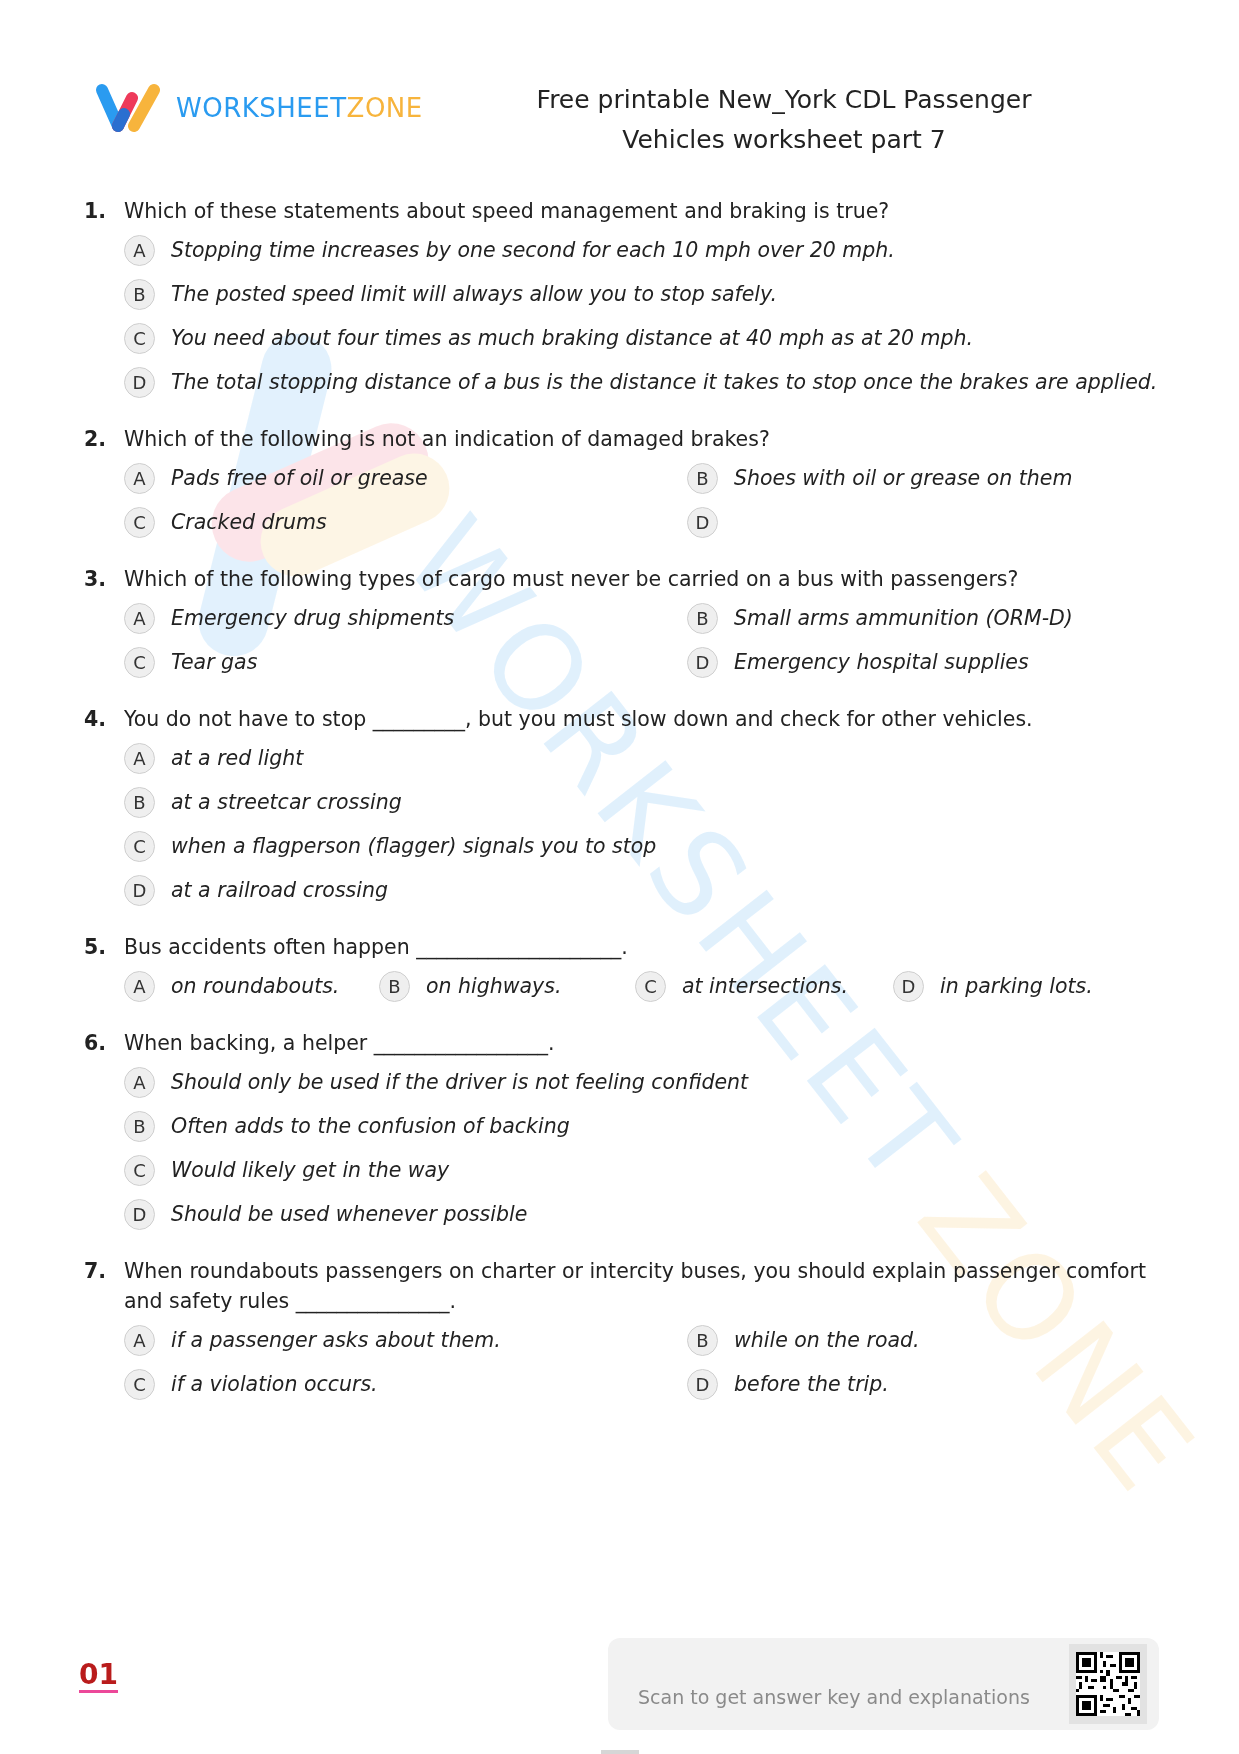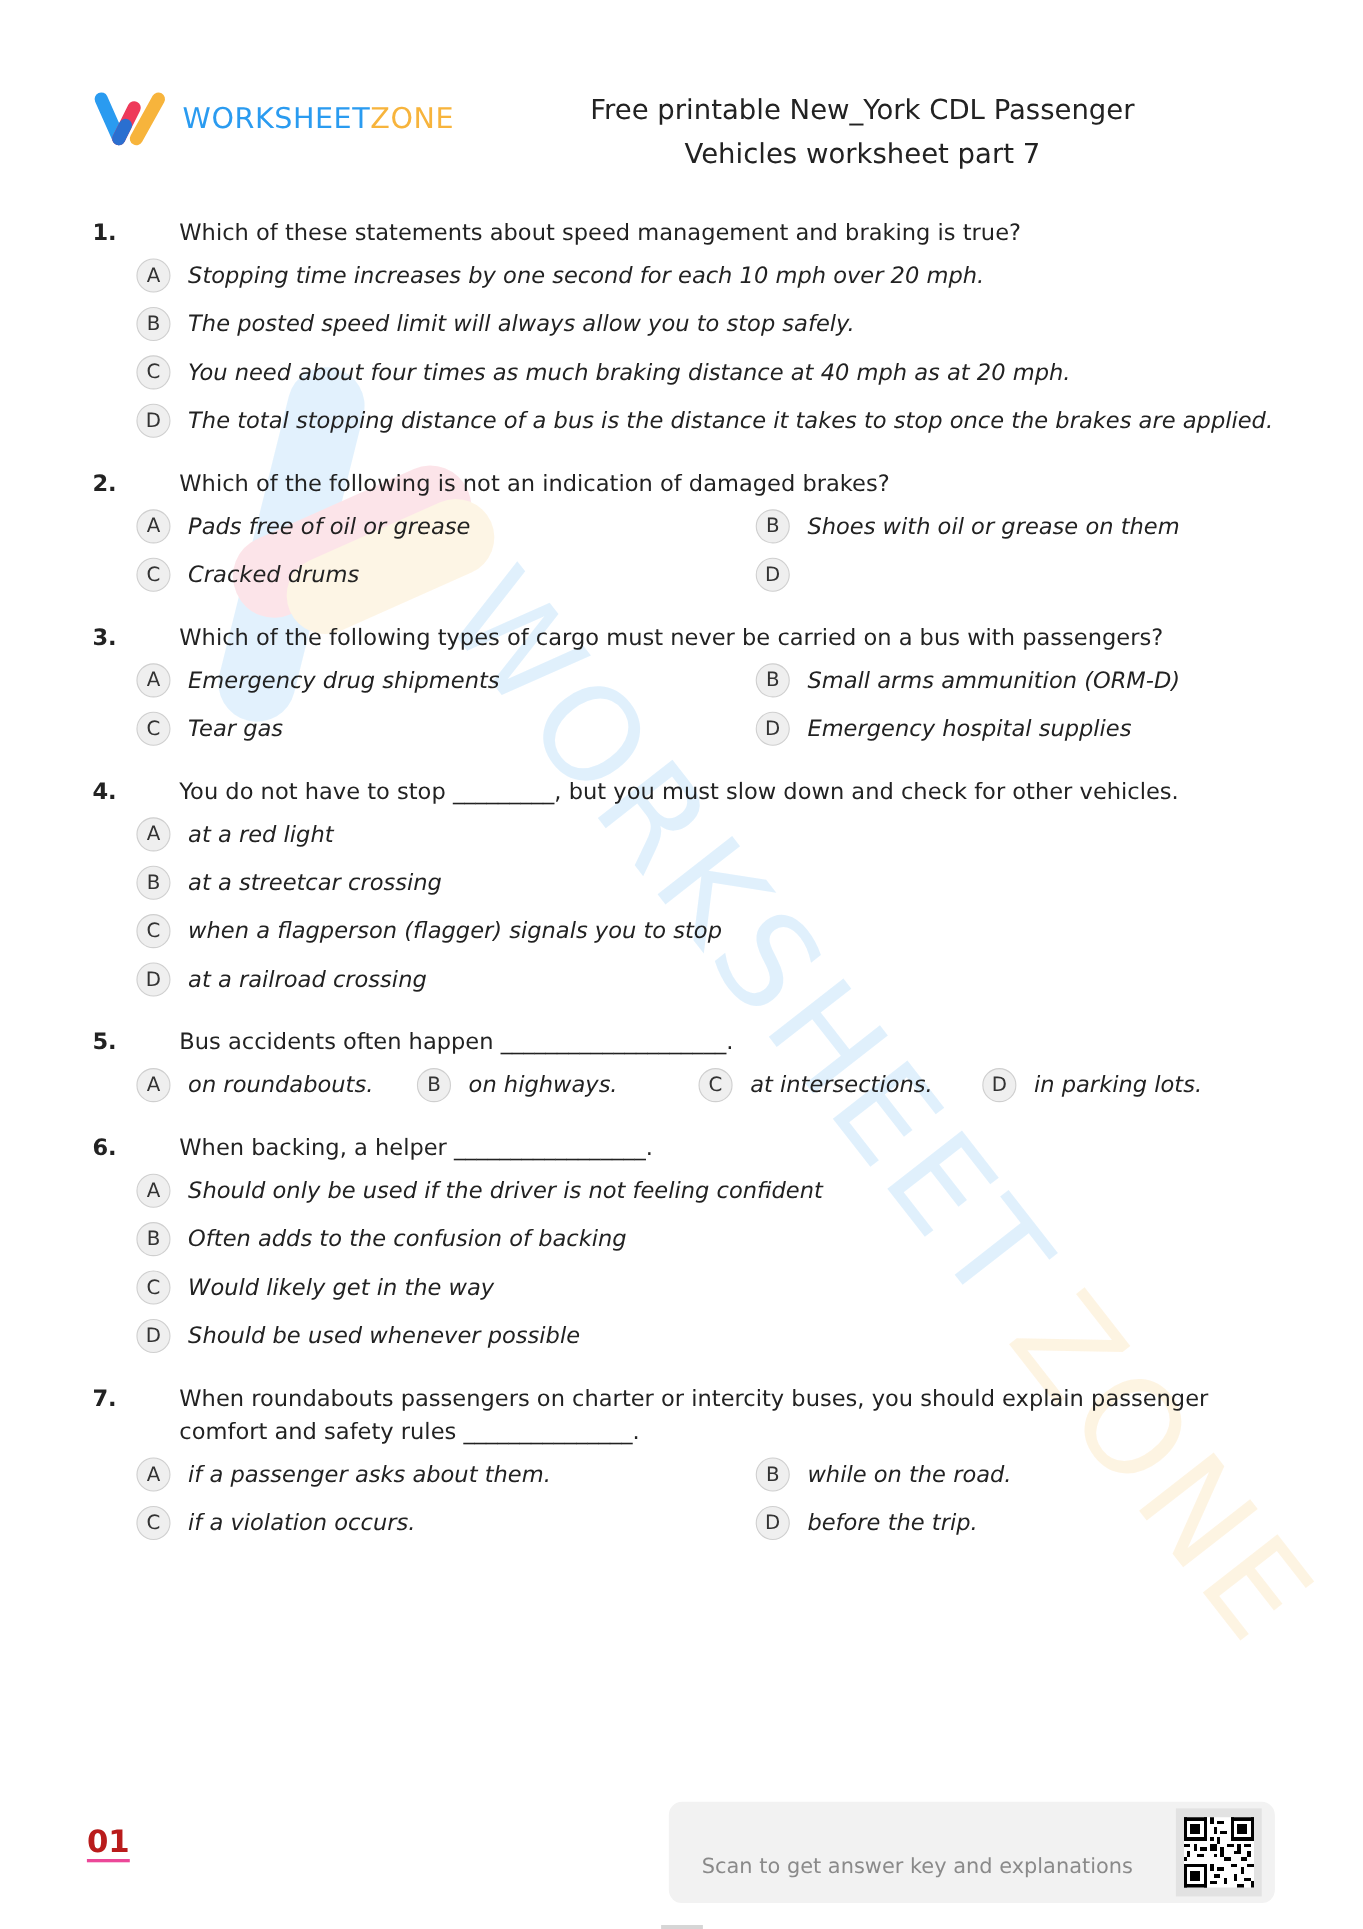--- a/index.html
+++ b/index.html
@@ -4,33 +4,33 @@
   <style>
     * { box-sizing: border-box; margin: 0; padding: 0; }
     html, body { width: 1239px; height: 1754px; background: #ffffff; }
     body { position: relative; overflow: hidden; font-family: "DejaVu Sans", "Liberation Sans", sans-serif; color: #222222; }
 
     
     .watermark { position: absolute; left: 0; top: 0; width: 1239px; height: 1754px; pointer-events: none; z-index: 0; }
 
     
     .header { position: absolute; left: 84px; top: 80px; width: 1100px; height: 90px; z-index: 1; }
-    .logo { position: absolute; left: 0; top: 2px; display: flex; align-items: center; }
+    .logo { position: absolute; left: 10px; top: 2px; display: flex; align-items: center; }
     .logo-mark { width: 68px; height: 52px; position: relative; }
     .logo-text { margin-left: 14px; font-family: "DejaVu Sans", sans-serif; font-size: 26px; letter-spacing: 0.5px; }
     .logo-text .w { color: #2a9bf0; }
     .logo-text .z { color: #f7b43c; }
     .title { position: absolute; left: 430px; top: 0; width: 540px; text-align: center; font-family: "DejaVu Sans", sans-serif; font-weight: normal; font-size: 25px; line-height: 40px; color: #222; }
 
     
     .questions { position: absolute; left: 84px; top: 196px; width: 1080px; z-index: 1; }
     .question { margin-bottom: 26px; }
     .q-head { display: flex; align-items: flex-start; font-size: 20.5px; line-height: 30px; }
     .q-num { width: 40px; font-weight: bold; flex-shrink: 0; }
-    .q-text { flex: 1; margin-left: 39px; }
+    .q-text { flex: 1; }
     .options { margin-left: 40px; margin-top: 10px; }
     .options.grid2 { display: grid; grid-template-columns: 563px 480px; row-gap: 14px; }
     .options.list { display: flex; flex-direction: column; row-gap: 14px; }
     .options.row4 { display: grid; grid-template-columns: 255px 256px 258px 250px; }
     .option { display: flex; align-items: flex-start; font-size: 20.5px; line-height: 29px; }
     .badge { width: 31px; height: 31px; border-radius: 50%; background: #efefef; border: 1px solid #cfcfcf; font-size: 18px; display: flex; align-items: center; justify-content: center; flex-shrink: 0; margin-right: 16px; margin-top: -1px; color: #333; }
     .opt-text { flex: 1; font-style: italic; }
 
     
     .page-num { position: absolute; left: 79px; top: 1660px; font-family: "DejaVu Sans", sans-serif; font-weight: bold; font-size: 28px; color: #b91c1c; border-bottom: 3px solid #ec4899; line-height: 30px; z-index: 1; }

